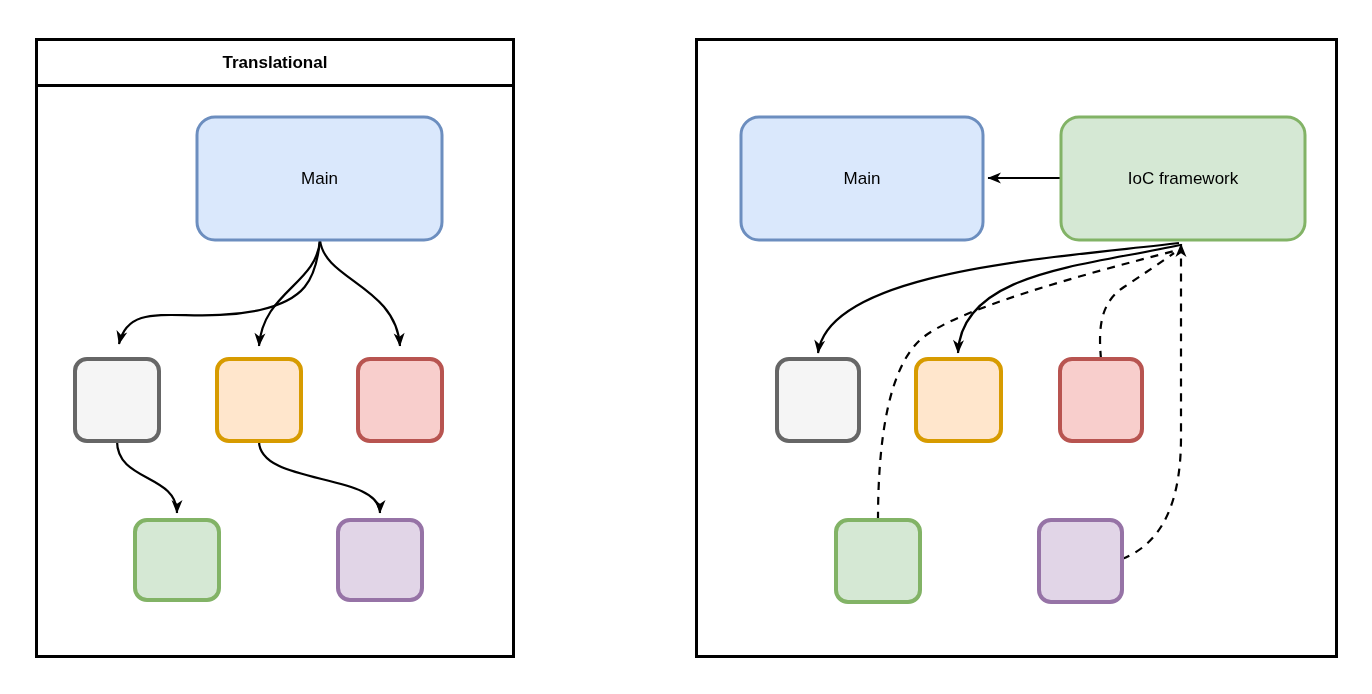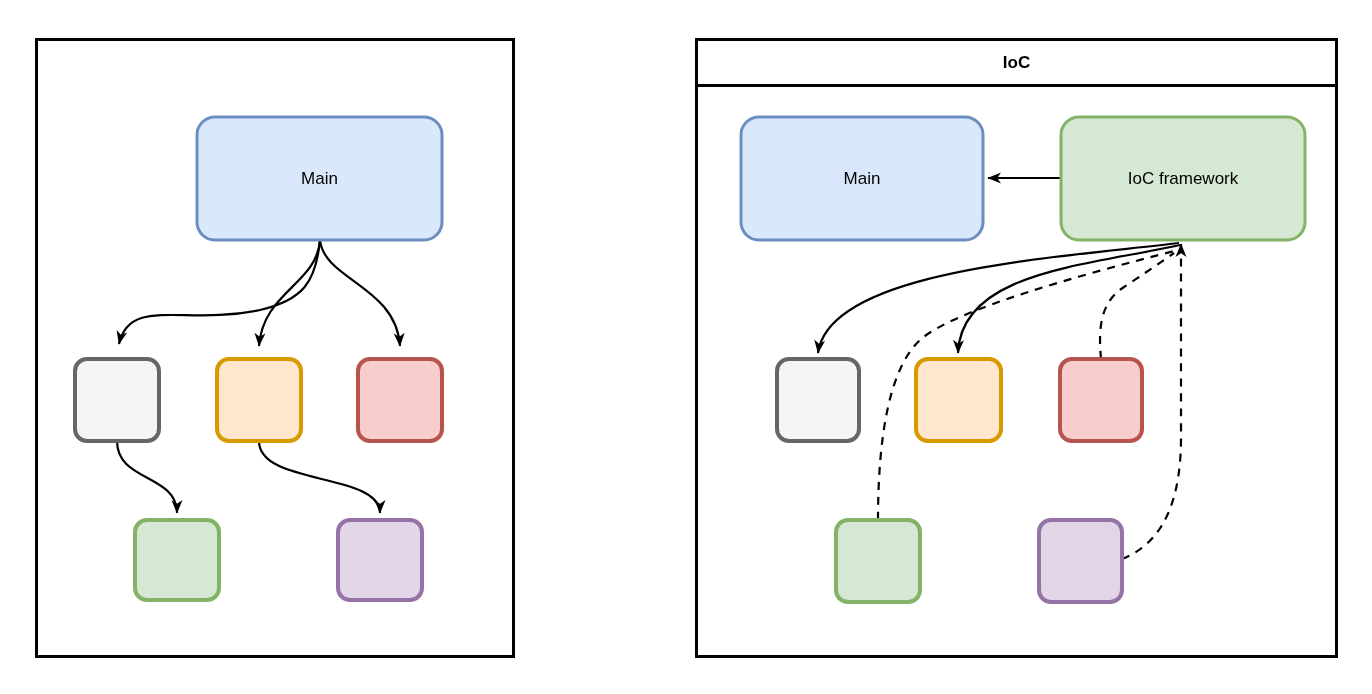--- a/index.html
+++ b/index.html
@@ -50,20 +50,21 @@
     font-size: 17px;
     fill: #000000;
   }
 </style>
 </head>
 <body>
 
 <div class="canvas">
 
   <section class="panel" style="left: 35px; top: 38px; width: 480px; height: 620px;">
+    <header class="panel-title" style="height: 43px;">Translational</header>
   <svg class="diagram-layer" width="480" height="620" viewBox="0 0 480 620">
         <defs>
           <marker id="arrowhead-0" markerUnits="userSpaceOnUse" markerWidth="16" markerHeight="13" refX="14" refY="6" orient="auto">
             <path d="M1,0.5 L14.5,6 L1,11.5 L4.8,6 Z" fill="#000000"></path>
           </marker>
         </defs>
         <path d="M285,202 C281,244 268,262 225,272 C150,288 95,258 84,306" class="edge" marker-end="url(#arrowhead-0)"></path>
         <path d="M285,202 C282,246 228,254 224,308" class="edge" marker-end="url(#arrowhead-0)"></path>
         <path d="M285,202 C289,242 361,248 365,308" class="edge" marker-end="url(#arrowhead-0)"></path>
         <path d="M82,403 C82,444 142,436 142,475" class="edge" marker-end="url(#arrowhead-0)"></path>
@@ -72,21 +73,20 @@
         <text x="284.5" y="140.5" text-anchor="middle" dy="0.35em" class="node-label">Main</text>
         <rect x="40" y="321" width="84" height="82" rx="12" ry="12" fill="#f5f5f5" stroke="#666666" stroke-width="4"></rect>
         <rect x="182" y="321" width="84" height="82" rx="12" ry="12" fill="#ffe6cc" stroke="#d79b00" stroke-width="4"></rect>
         <rect x="323" y="321" width="84" height="82" rx="12" ry="12" fill="#f8cecc" stroke="#b85450" stroke-width="4"></rect>
         <rect x="100" y="482" width="84" height="80" rx="12" ry="12" fill="#d5e8d4" stroke="#82b366" stroke-width="4"></rect>
         <rect x="303" y="482" width="84" height="80" rx="12" ry="12" fill="#e1d5e7" stroke="#9673a6" stroke-width="4"></rect>
       </svg>
     </section>
 
   <section class="panel" style="left: 695px; top: 38px; width: 643px; height: 620px;">
-    <header class="panel-title" style="height: 43px;">IoC</header>
   <svg class="diagram-layer" width="643" height="620" viewBox="0 0 643 620">
         <defs>
           <marker id="arrowhead-1" markerUnits="userSpaceOnUse" markerWidth="16" markerHeight="13" refX="14" refY="6" orient="auto">
             <path d="M1,0.5 L14.5,6 L1,11.5 L4.8,6 Z" fill="#000000"></path>
           </marker>
         </defs>
         <path d="M366,140 L293,140" class="edge" marker-end="url(#arrowhead-1)"></path>
         <path d="M484,205 C360,220 134,232 123,315" class="edge" marker-end="url(#arrowhead-1)"></path>
         <path d="M485,207 C390,228 266,234 263,315" class="edge" marker-end="url(#arrowhead-1)"></path>
         <path d="M183,482 C183,400 194,332 224,303 C256,272 390,236 479,213" class="edge dashed"></path>

